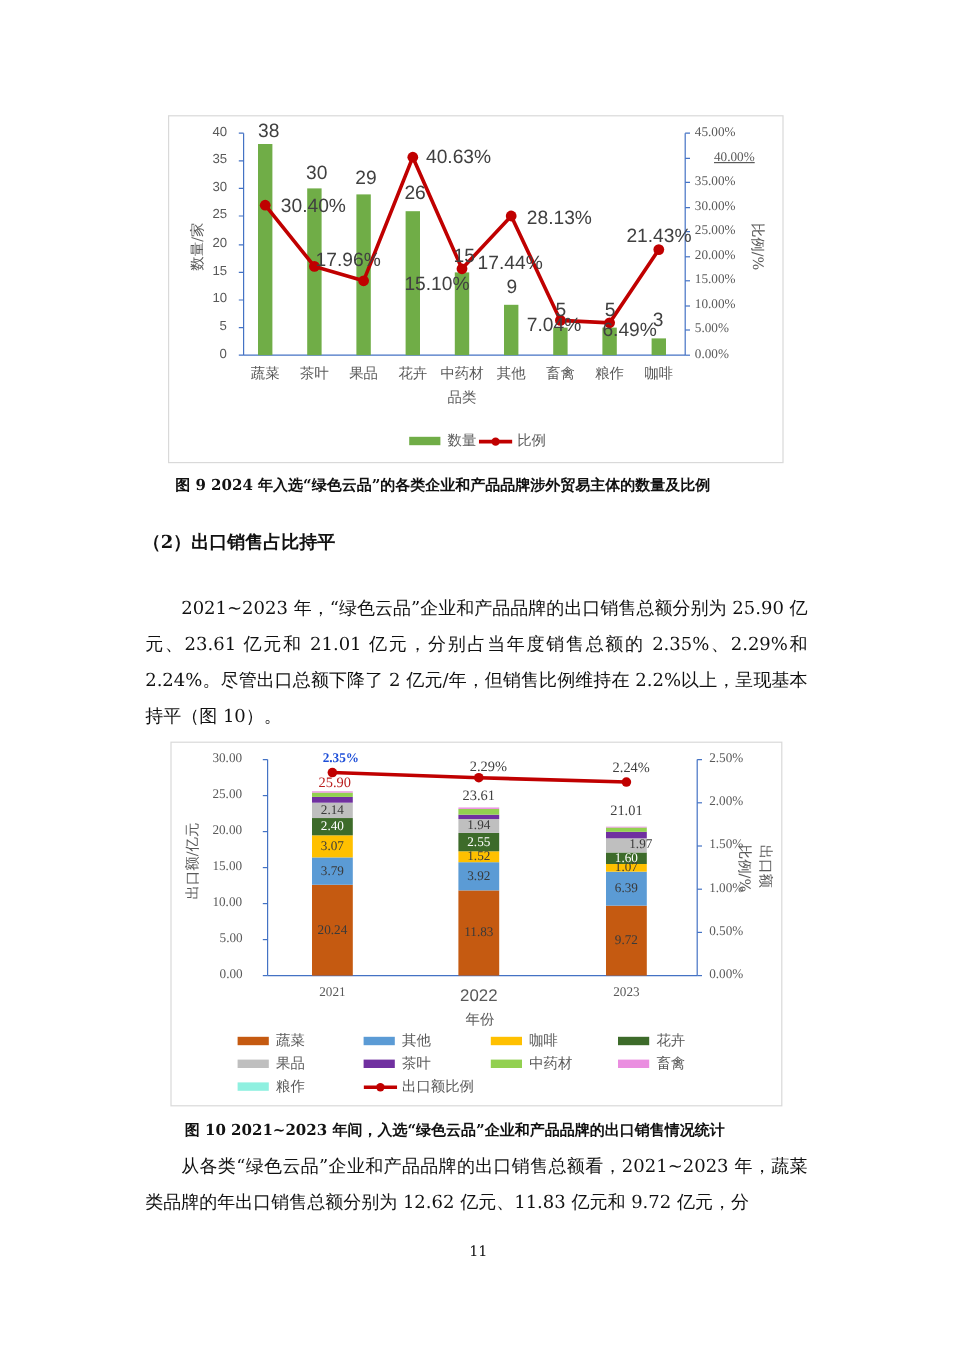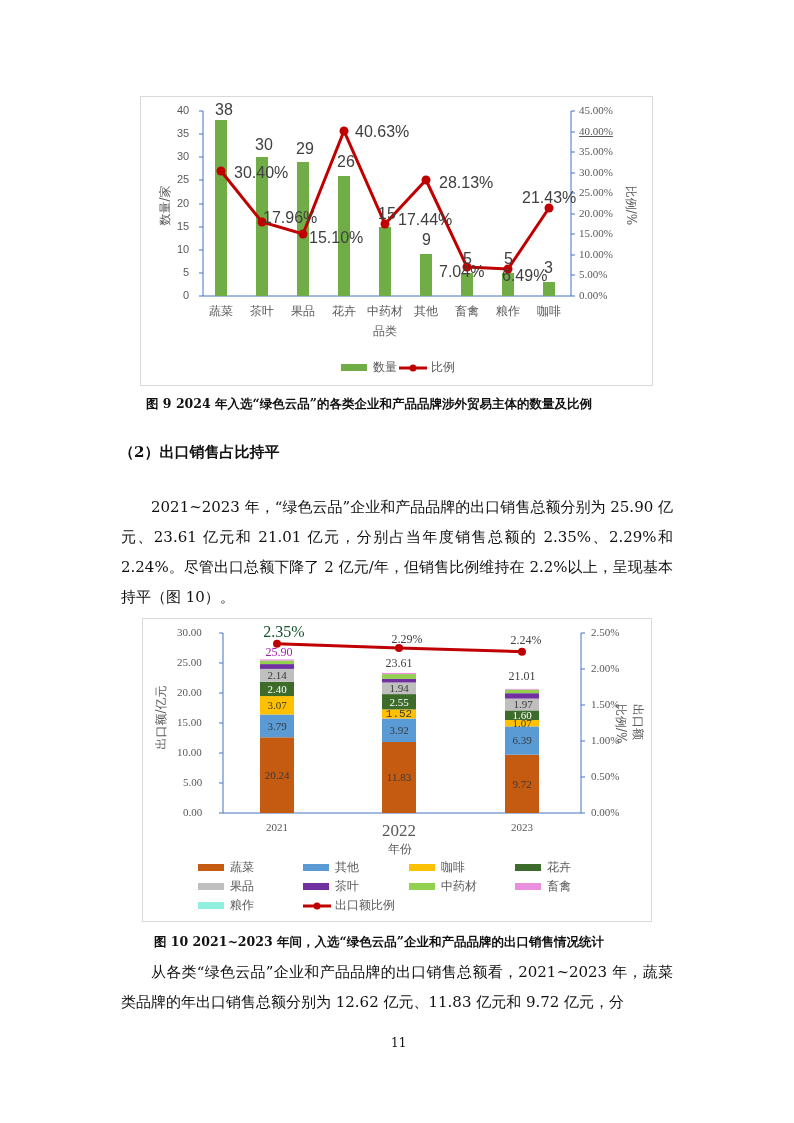--- a/index.html
+++ b/index.html
@@ -86,21 +86,21 @@
   <span class="tick" style="left:36px;top:7px;">40</span>
 
   <span class="tickr" style="left:438px;top:192px;">0.00%</span>
   <span class="tickr" style="left:438px;top:171px;">5.00%</span>
   <span class="tickr" style="left:438px;top:151px;">10.00%</span>
   <span class="tickr" style="left:438px;top:130px;">15.00%</span>
   <span class="tickr" style="left:438px;top:110px;">20.00%</span>
   <span class="tickr" style="left:438px;top:89px;">25.00%</span>
   <span class="tickr" style="left:438px;top:69px;">30.00%</span>
   <span class="tickr" style="left:438px;top:48px;">35.00%</span>
-  <span class="tickr" style="left:438px;top:28px;text-decoration:underline;">40.00%</span>
+  <span class="tickr" style="left:454px;top:28px;text-decoration:underline;">40.00%</span>
   <span class="tickr" style="left:438px;top:7px;">45.00%</span>
 
   <span class="abs" style="left:4px;top:100px;transform:rotate(-90deg);font-size:12px;color:#595959;">数量/家</span>
   <span class="abs" style="left:470px;top:100px;transform:rotate(90deg);font-size:12px;color:#595959;">比例/%</span>
   <span class="abs" style="left:232px;top:226px;font-size:12px;color:#595959;">品类</span>
 
   <span class="cat" style="left:80px;top:206px;">蔬菜</span>
   <span class="cat" style="left:121px;top:206px;">茶叶</span>
   <span class="cat" style="left:162px;top:206px;">果品</span>
   <span class="cat" style="left:203px;top:206px;">花卉</span>
@@ -115,21 +115,21 @@
   <span class="lbl" style="left:155px;top:43px;">29</span>
   <span class="lbl" style="left:196px;top:56px;">26</span>
   <span class="lbl" style="left:237px;top:108px;">15</span>
   <span class="lbl" style="left:281px;top:134px;">9</span>
   <span class="lbl" style="left:322px;top:153px;">5</span>
   <span class="lbl" style="left:363px;top:153px;">5</span>
   <span class="lbl" style="left:403px;top:162px;">3</span>
 
   <span class="lbl" style="left:93px;top:67px;">30.40%</span>
   <span class="lbl" style="left:122px;top:112px;">17.96%</span>
-  <span class="lbl" style="left:168px;top:132px;">15.10%</span>
+  <span class="lbl" style="left:168px;top:132px;padding-left:28px;">15.10%</span>
   <span class="lbl" style="left:214px;top:26px;">40.63%</span>
   <span class="lbl" style="left:257px;top:114px;">17.44%</span>
   <span class="lbl" style="left:298px;top:77px;">28.13%</span>
   <span class="lbl" style="left:298px;top:166px;">7.04%</span>
   <span class="lbl" style="left:361px;top:170px;">6.49%</span>
   <span class="lbl" style="left:381px;top:92px;">21.43%</span>
 
   <div class="leg-item" style="left:200px;top:262px;">
     <span class="swatch" style="background:#70ad47;"></span>
     <span>数量</span>
@@ -224,48 +224,48 @@
   <span class="tickr" style="left:448px;top:115px;">1.00%</span>
   <span class="tickr" style="left:448px;top:79px;">1.50%</span>
   <span class="tickr" style="left:448px;top:43px;">2.00%</span>
   <span class="tickr" style="left:448px;top:7px;">2.50%</span>
 
   <span class="abs" style="left:-14px;top:90px;transform:rotate(-90deg);font-size:12px;color:#595959;">出口额/亿元</span>
   <span class="abs" style="left:464px;top:90px;transform:rotate(90deg);font-size:12px;color:#595959;">出口额比例/%</span>
   <span class="abs" style="left:245px;top:222px;font-size:12px;color:#595959;">年份</span>
 
   <span class="cat" style="left:134px;top:202px;font-size:11px;font-family:'Liberation Serif',serif;">2021</span>
-  <span class="cat" style="left:256px;top:202px;font-size:17px;font-family:Liberation Serif, serif;">2022</span>
+  <span class="cat" style="left:256px;top:202px;font-size:14px;font-family:Liberation Sans, sans-serif;">2022</span>
   <span class="cat" style="left:379px;top:202px;font-size:11px;font-family:'Liberation Serif',serif;">2023</span>
 
-  <span class="seglbl" style="left:141px;top:13px;font-size:16px;color:#14532d;">2.35%</span>
+  <span class="seglbl" style="left:141px;top:13px;font-size:11px;color:#1d4ed8;font-weight:bold;">2.35%</span>
   <span class="seglbl" style="left:264px;top:20px;font-size:12px;color:#404040;">2.29%</span>
   <span class="seglbl" style="left:383px;top:21px;font-size:12px;color:#404040;">2.24%</span>
 
-  <span class="seglbl" style="left:136px;top:33px;font-size:12px;color:#a21caf;">25.90</span>
+  <span class="seglbl" style="left:136px;top:33px;font-size:12px;color:#b91c1c;">25.90</span>
   <span class="seglbl" style="left:256px;top:44px;font-size:12px;color:#404040;">23.61</span>
   <span class="seglbl" style="left:379px;top:57px;font-size:12px;color:#404040;">21.01</span>
 
   <span class="seglbl" style="left:134px;top:156px;">20.24</span>
   <span class="seglbl" style="left:134px;top:107px;">3.79</span>
   <span class="seglbl" style="left:134px;top:86px;">3.07</span>
   <span class="seglbl" style="left:134px;top:70px;color:#fff;">2.40</span>
   <span class="seglbl" style="left:134px;top:56px;">2.14</span>
 
   <span class="seglbl" style="left:256px;top:158px;">11.83</span>
   <span class="seglbl" style="left:256px;top:111px;">3.92</span>
-  <span class="seglbl" style="left:256px;top:95px;font-family:Liberation Mono, monospace;">1.52</span>
+  <span class="seglbl" style="left:256px;top:95px;">1.52</span>
   <span class="seglbl" style="left:256px;top:83px;color:#fff;">2.55</span>
   <span class="seglbl" style="left:256px;top:69px;">1.94</span>
 
   <span class="seglbl" style="left:379px;top:165px;">9.72</span>
   <span class="seglbl" style="left:379px;top:121px;">6.39</span>
   <span class="seglbl" style="left:379px;top:104px;">1.07</span>
   <span class="seglbl" style="left:379px;top:96px;color:#fff;">1.60</span>
-  <span class="seglbl" style="left:380px;top:85px;">1.97</span>
+  <span class="seglbl" style="left:391px;top:85px;">1.97</span>
 
   <div class="leg-item" style="left:55px;top:240px;">
       <span class="swatch" style="background:#c55a11;"></span>
       <span>蔬菜</span>
     </div>
   <div class="leg-item" style="left:160px;top:240px;">
       <span class="swatch" style="background:#5b9bd5;"></span>
       <span>其他</span>
     </div>
   <div class="leg-item" style="left:266px;top:240px;">

